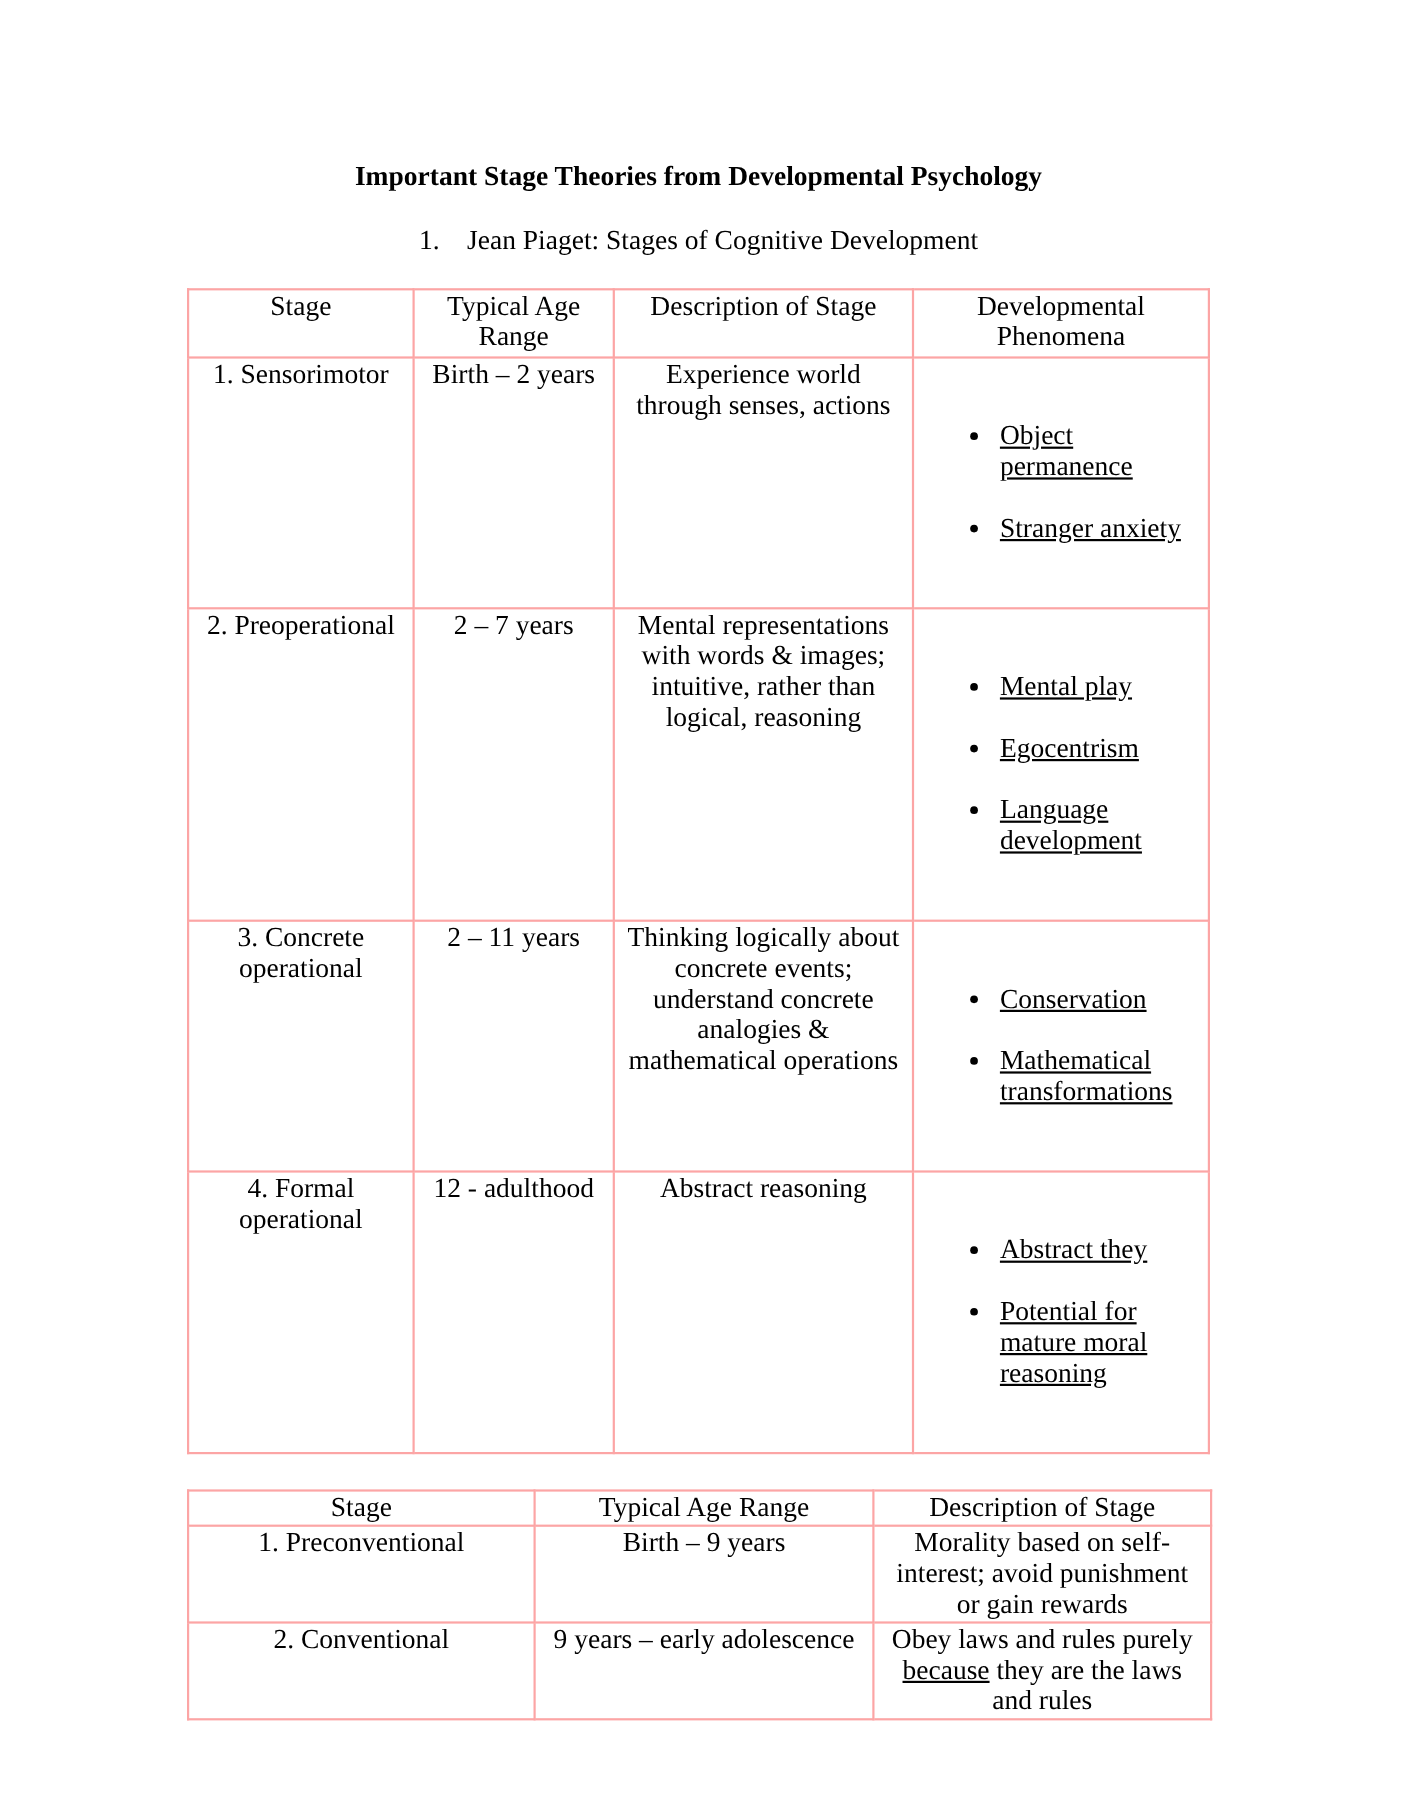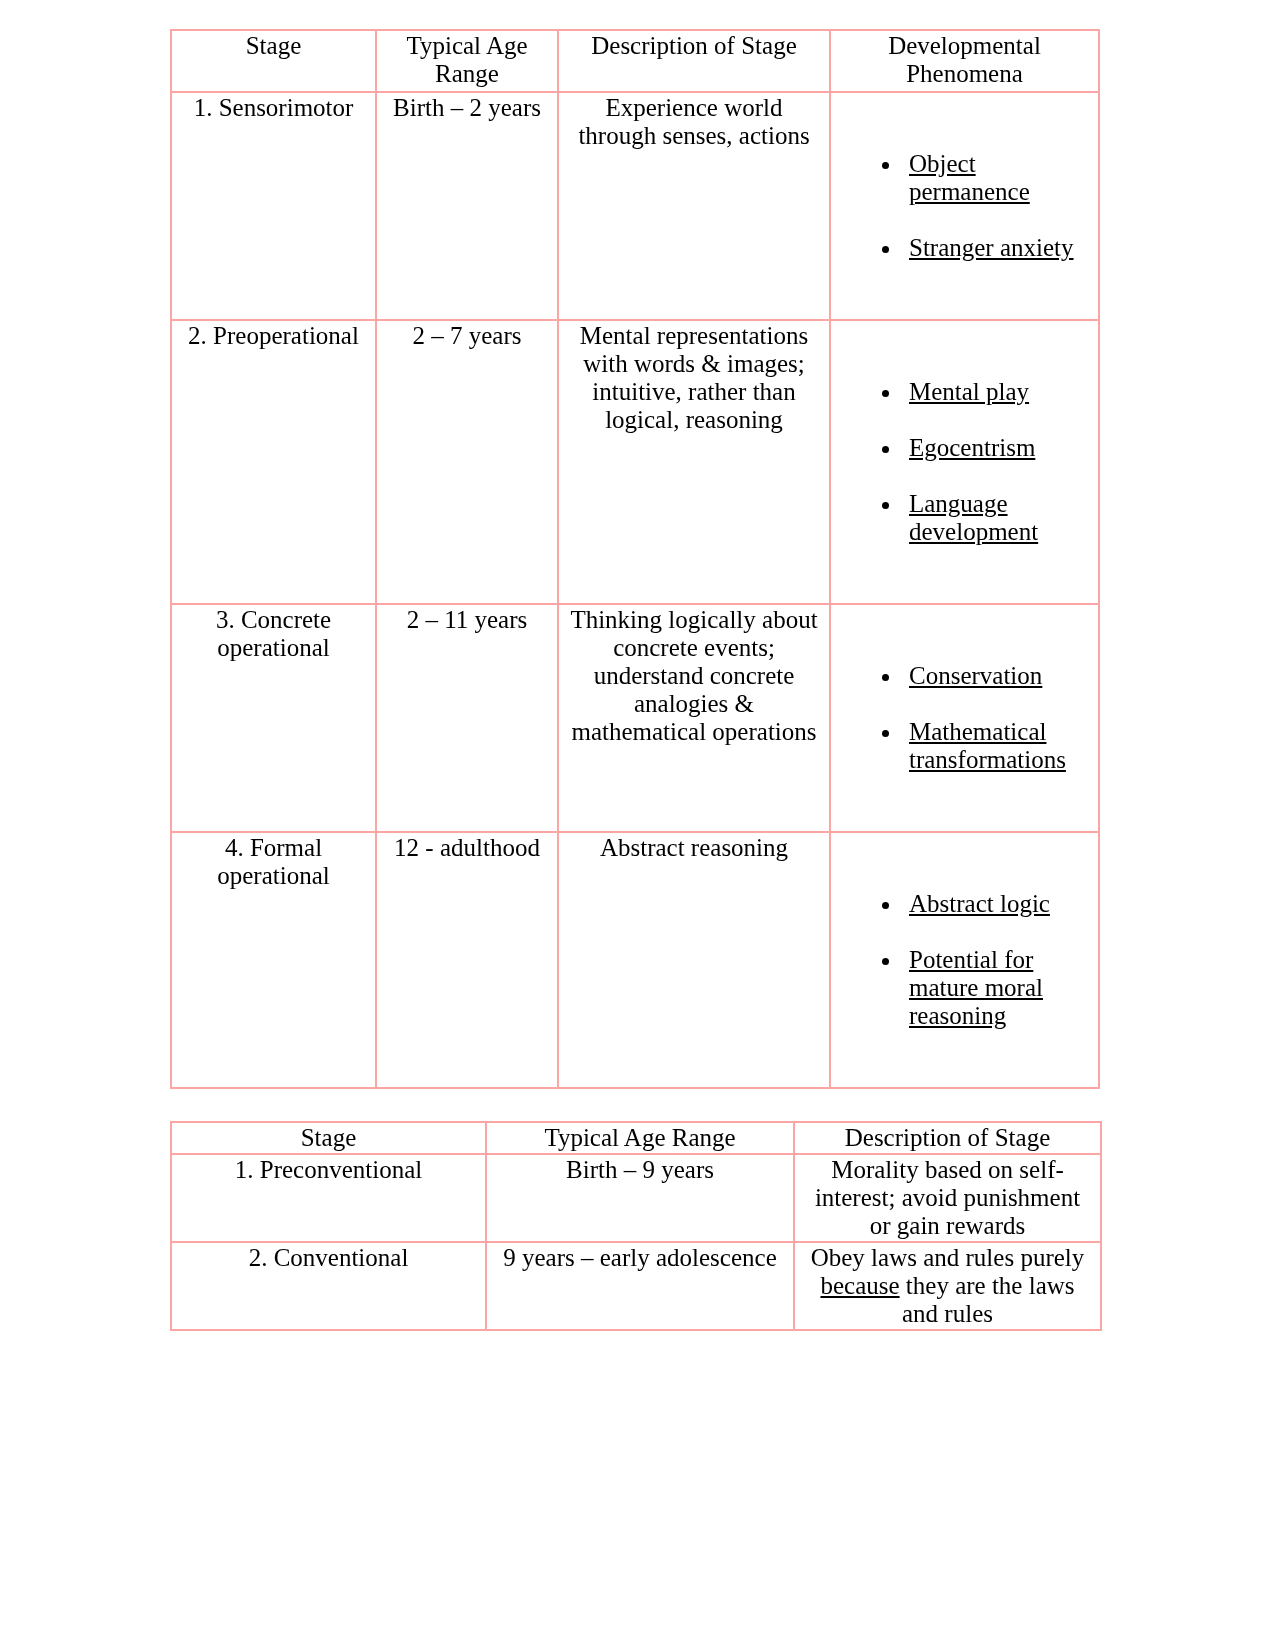--- a/index.html
+++ b/index.html
@@ -37,21 +37,23 @@
   td.ph { text-align: left; padding: 1px 2px 1px 0; text-decoration: underline; }
   ul.phen { margin: 0; padding: 0 0 0 72px; list-style: disc; }
   ul.phen li { margin: 0; padding: 0 0 0 6px; }
   .u { text-decoration: underline; }
 </style>
 </head>
 <body>
 
 <div class="doc">
 
+  <div class="title">Important Stage Theories from Developmental Psychology</div>
 
+  <div class="list-heading h1"><span class="num">1.</span><span>Jean Piaget: Stages of Cognitive Development</span></div>
 
   <table class="t1">
     <colgroup>
         <col class="c1">
         <col class="c2">
         <col class="c3">
         <col class="c4">
       </colgroup>
     <tbody>
       <tr class="hr">
@@ -108,21 +110,21 @@
           </ul>
         </td>
       </tr>
       <tr class="r4">
         <td>4. Formal
 operational</td>
         <td>12 - adulthood</td>
         <td>Abstract reasoning</td>
         <td class="ph">
           <ul class="phen">
-            <li>Abstract logic</li>
+            <li>Abstract they</li>
             <li>Potential for
 mature moral
 reasoning</li>
           </ul>
         </td>
       </tr>
     </tbody>
   </table>
 
 

